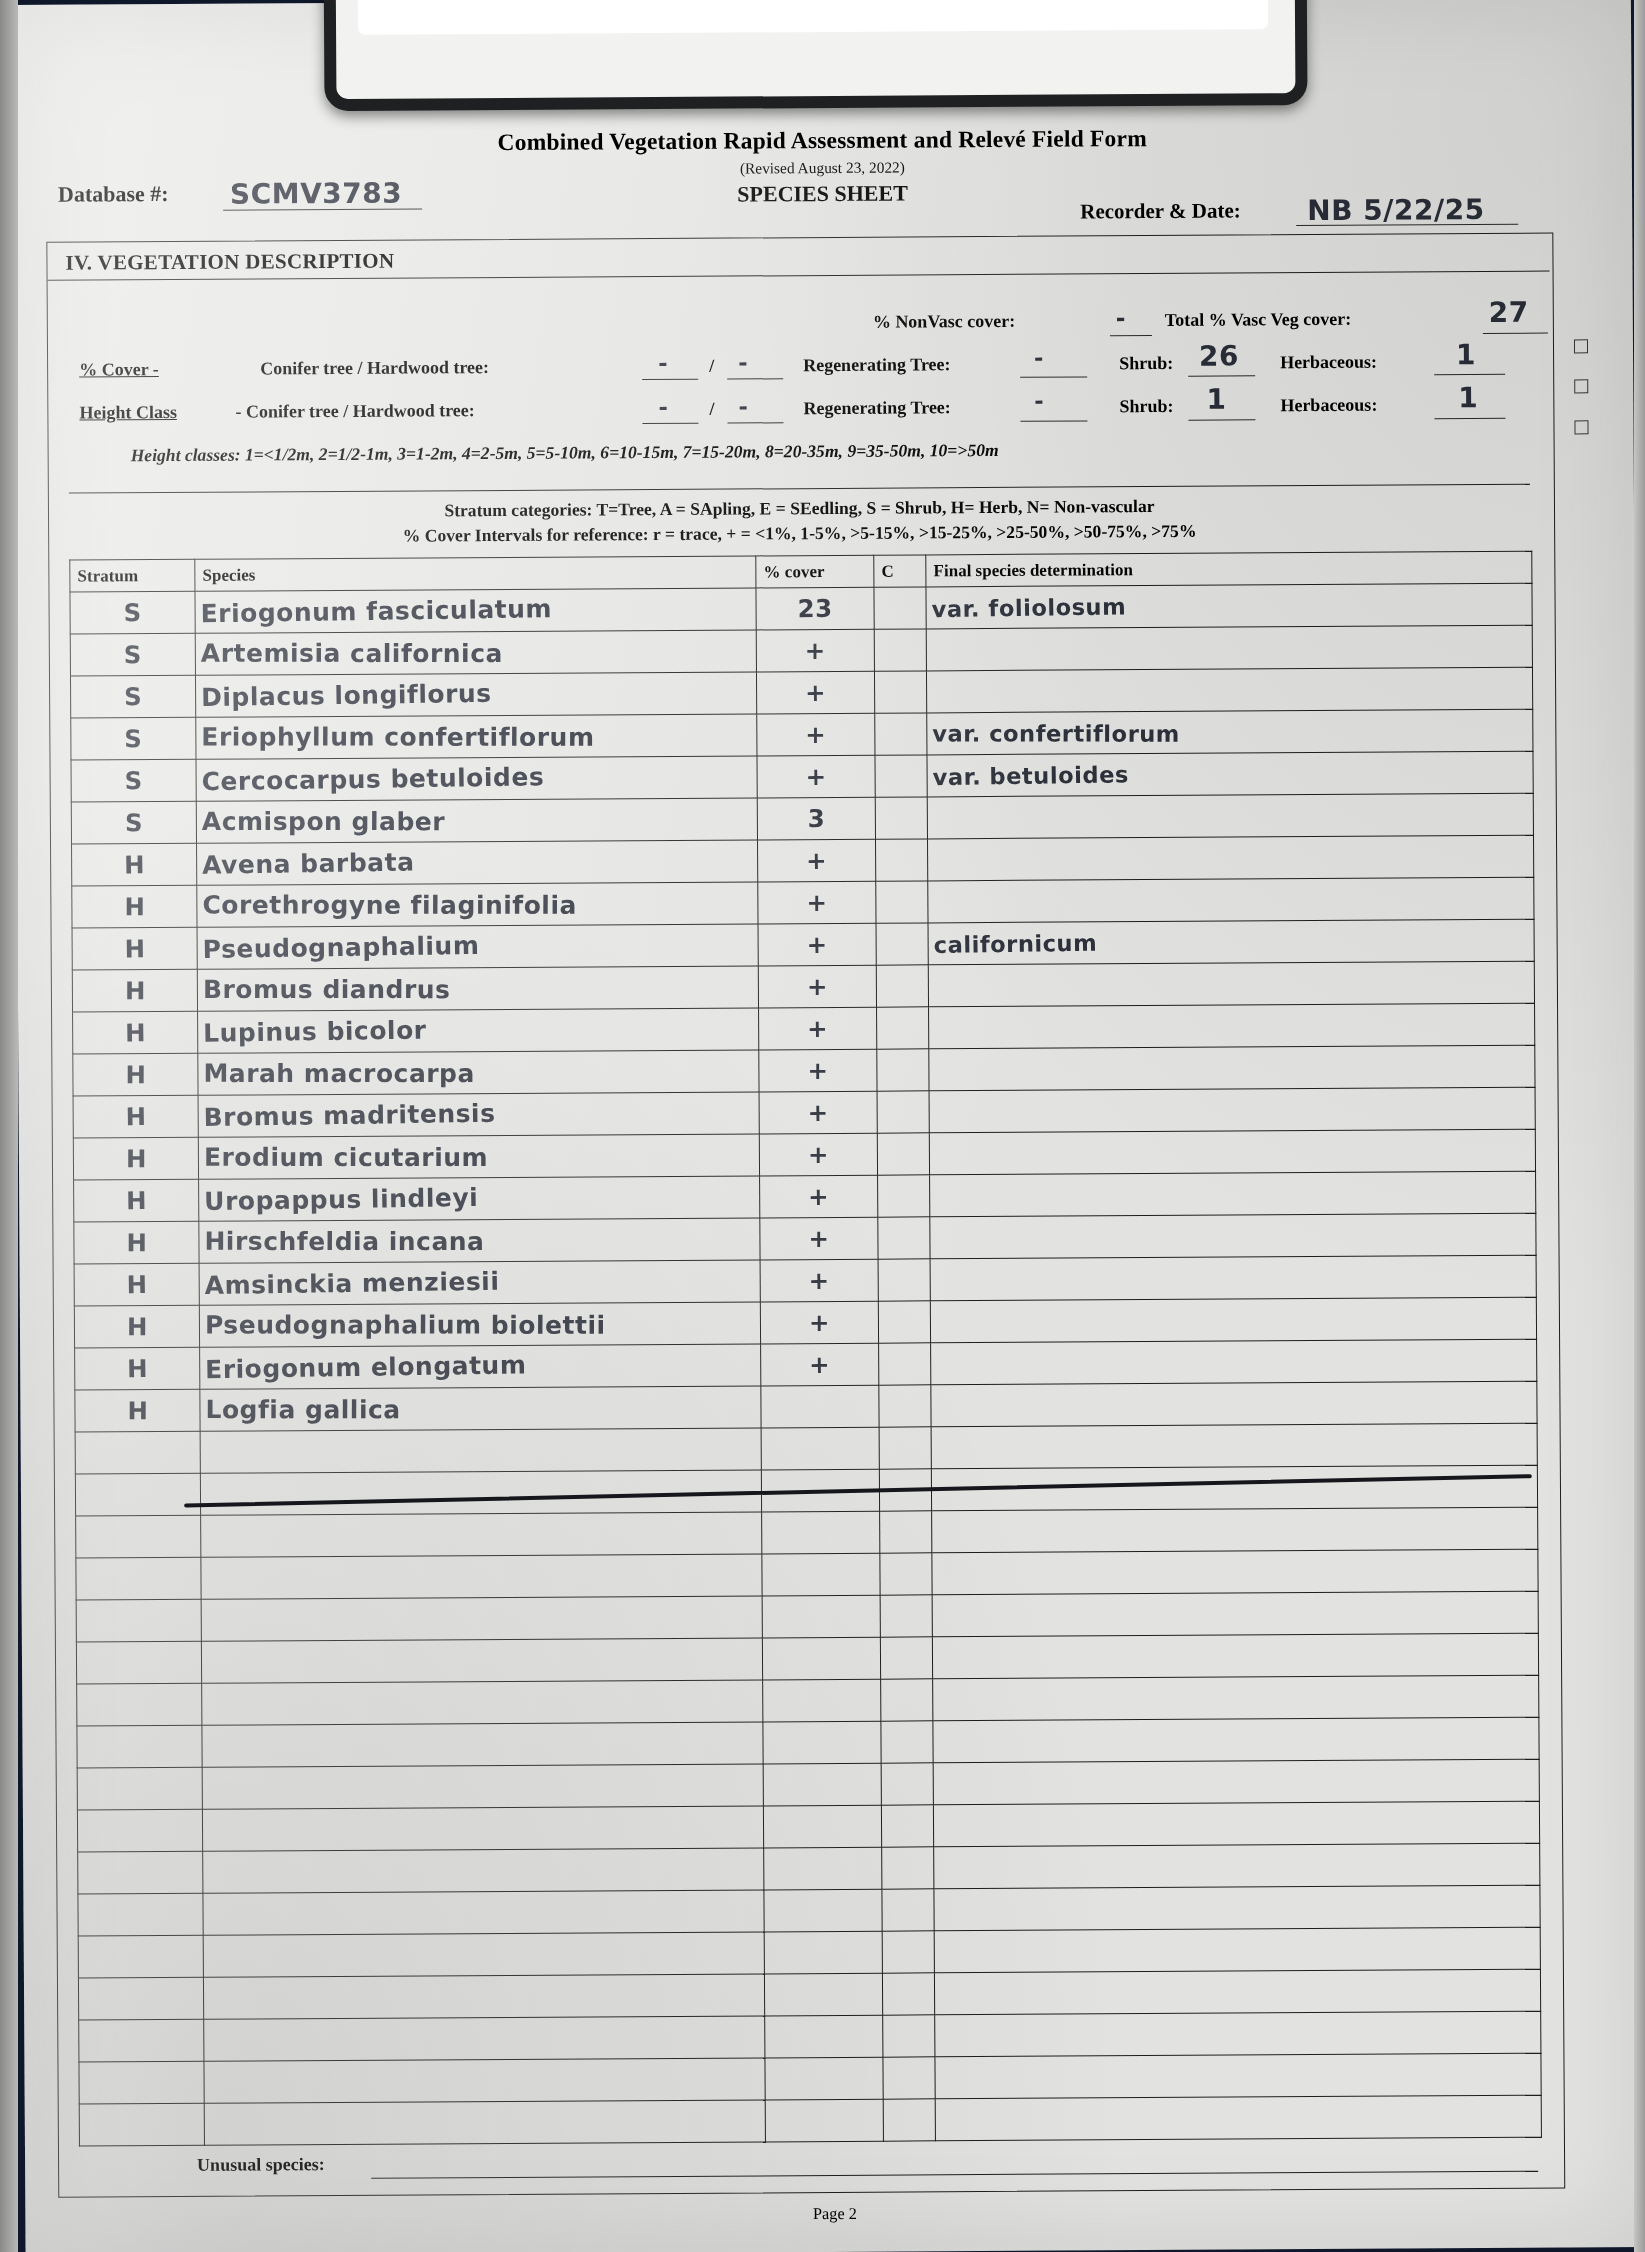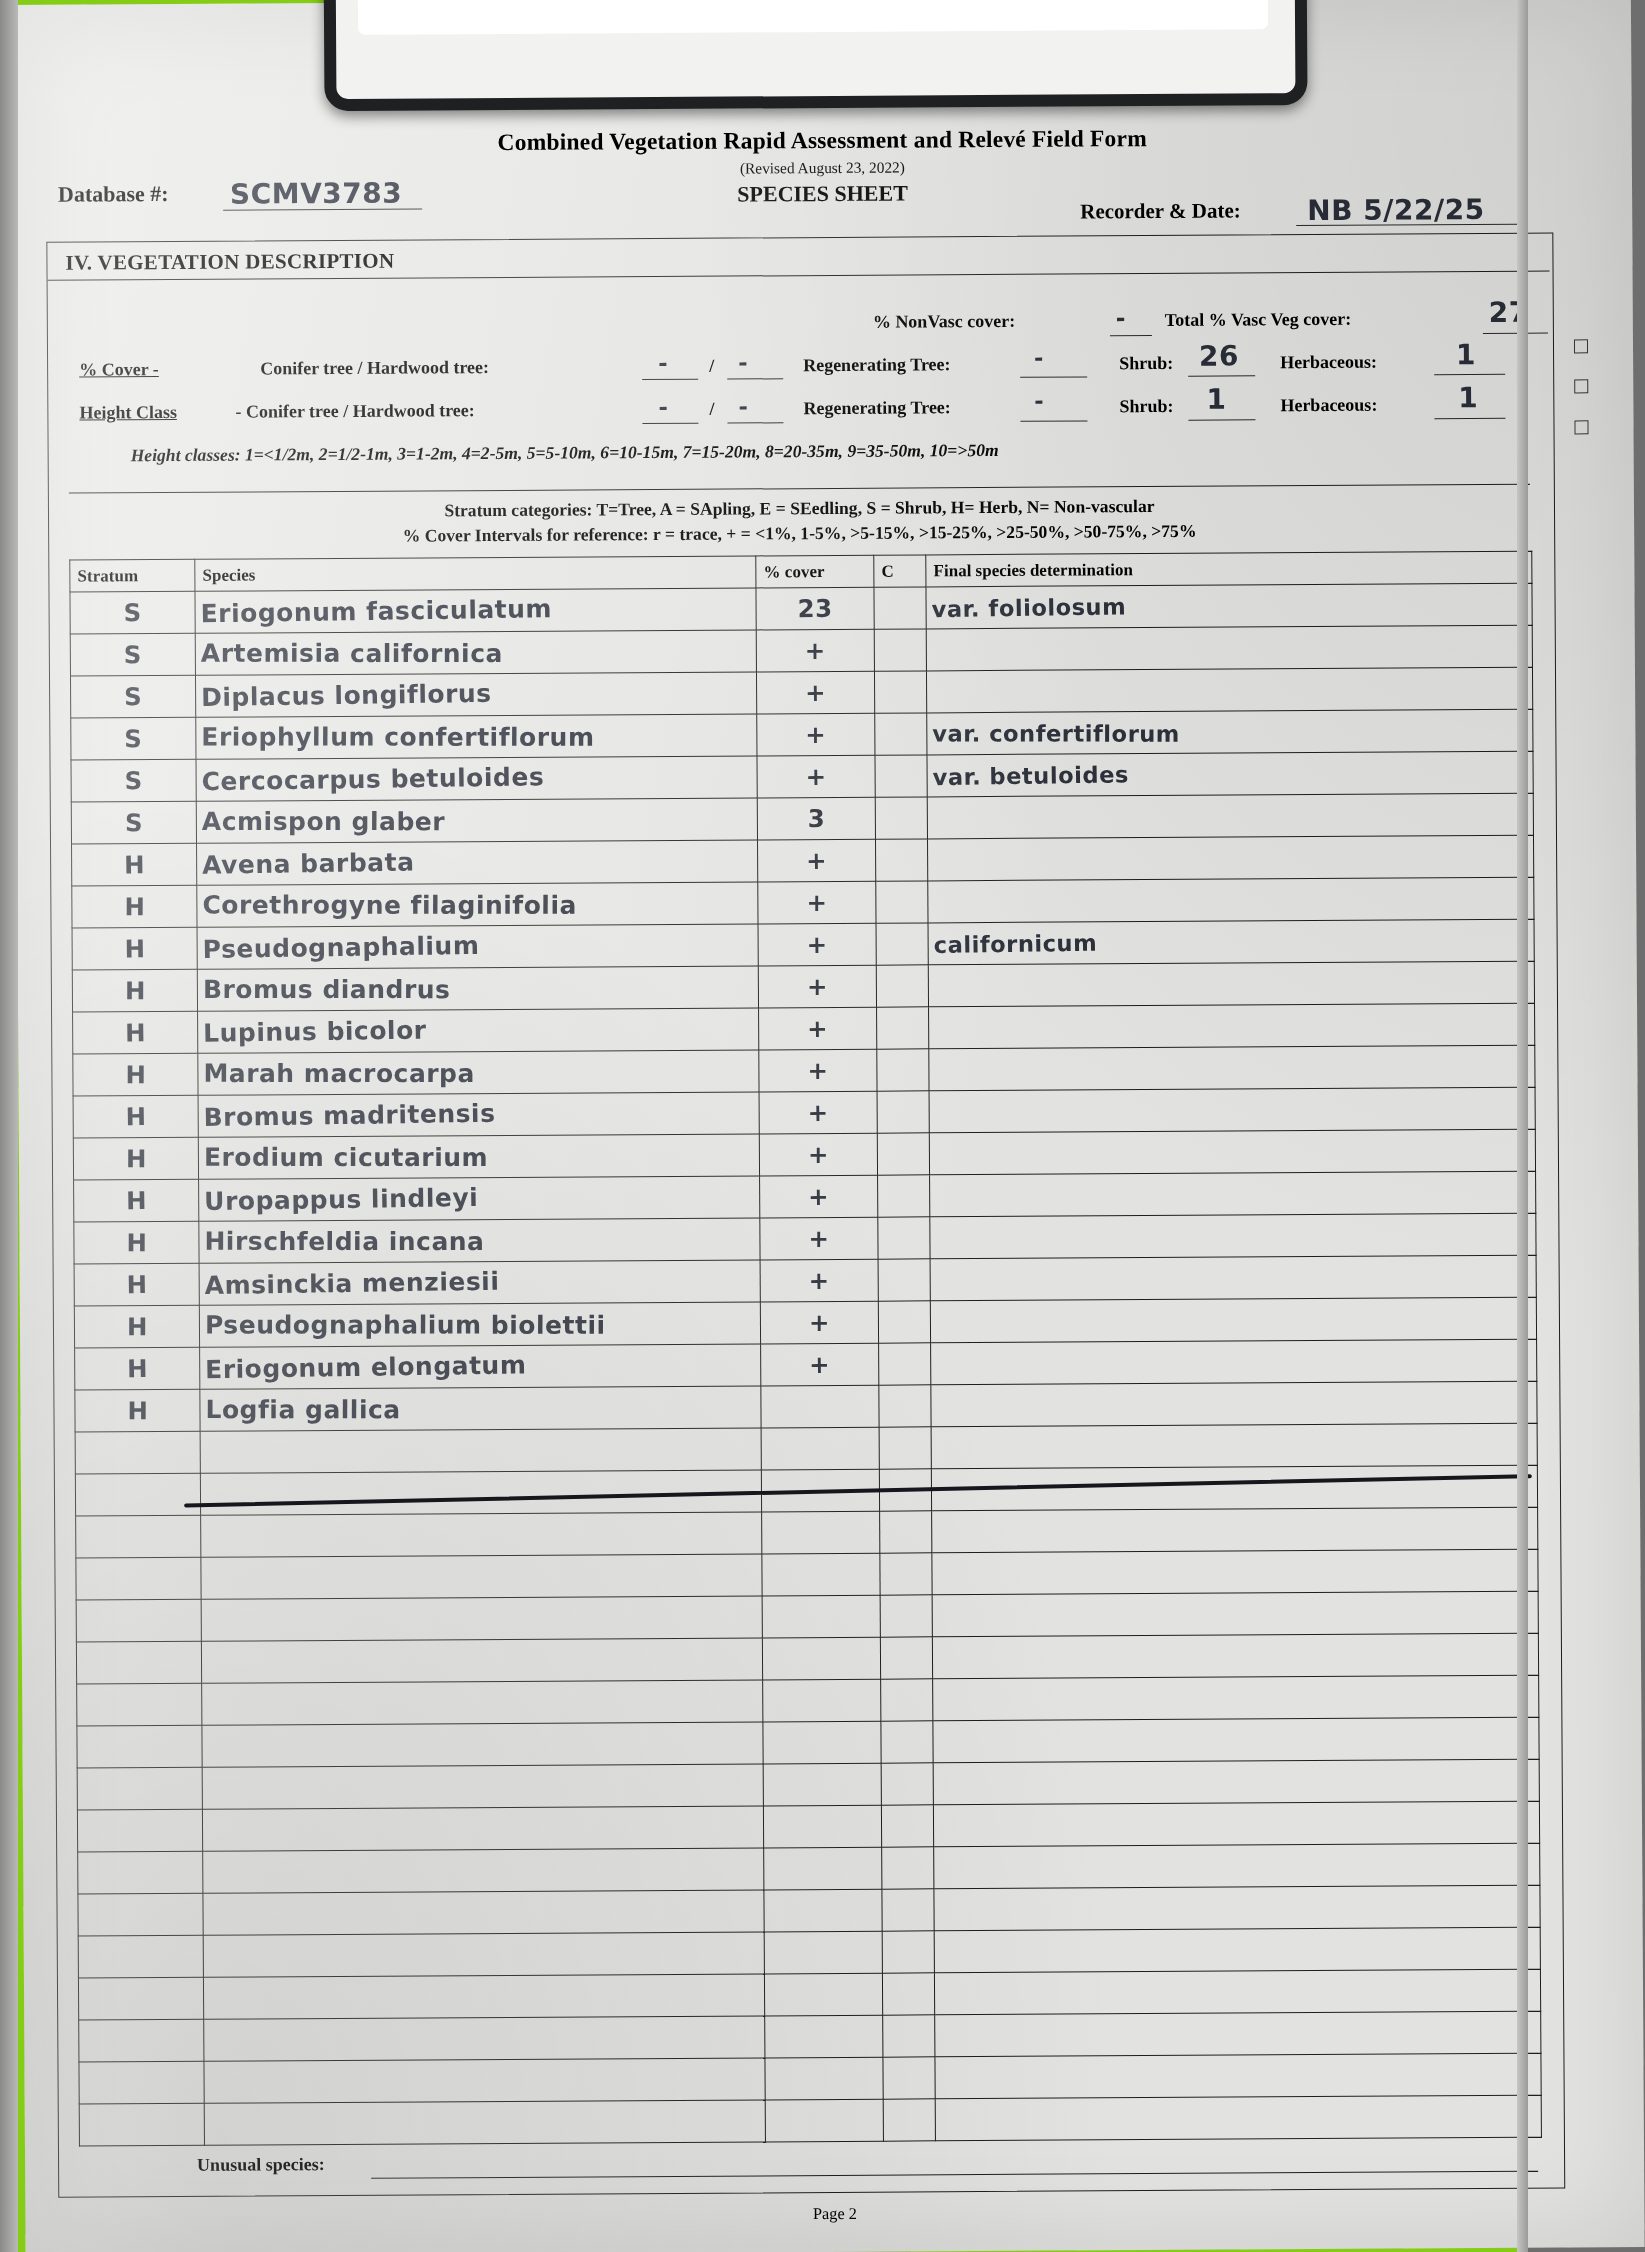--- a/index.html
+++ b/index.html
@@ -12,22 +12,22 @@
     height: 2252px;
     position: relative;
     overflow: hidden;
     font-family: "Liberation Serif", serif;
   }
 
   
   #paper {
     position: absolute;
     left: 0; top: 0;
-    width: 1528px; height: 2252px;
-    background: #84cc16;
+    width: 1645px; height: 2252px;
+    background: #0f172a;
   }
   #sheet {
     position: absolute;
     left: 16.3px; top: 0px;
     width: 1619px; height: 2252px;
     background: #e9e9e7;
     box-shadow: inset 0 0 109px rgba(0,0,0,0.10);
     transform: rotate(-0.35deg);
     transform-origin: 50% 30%;
   }

